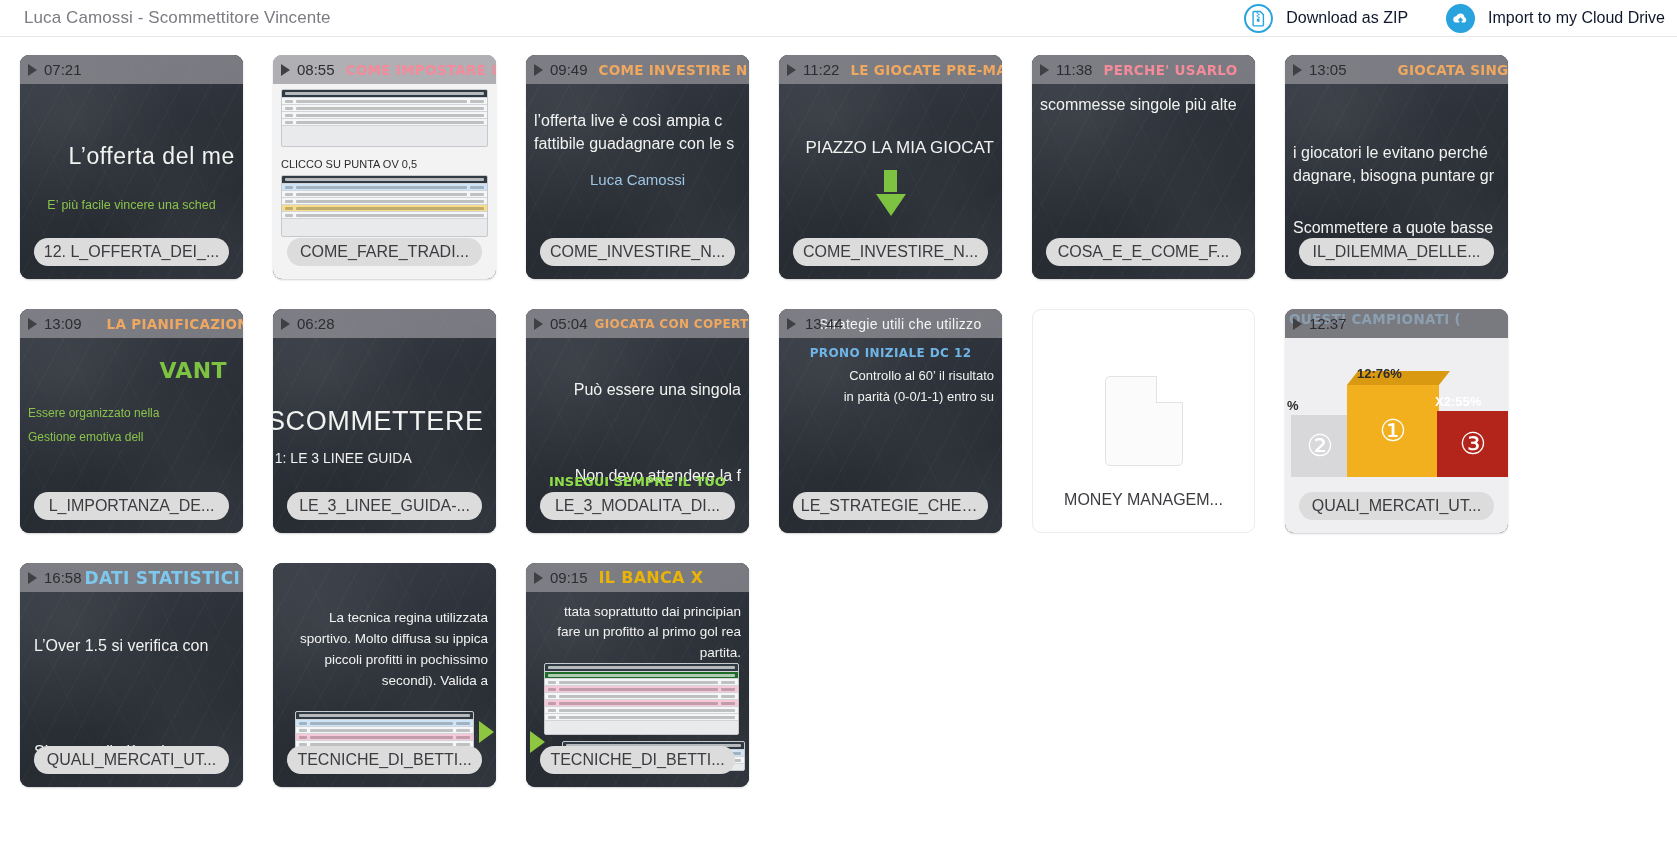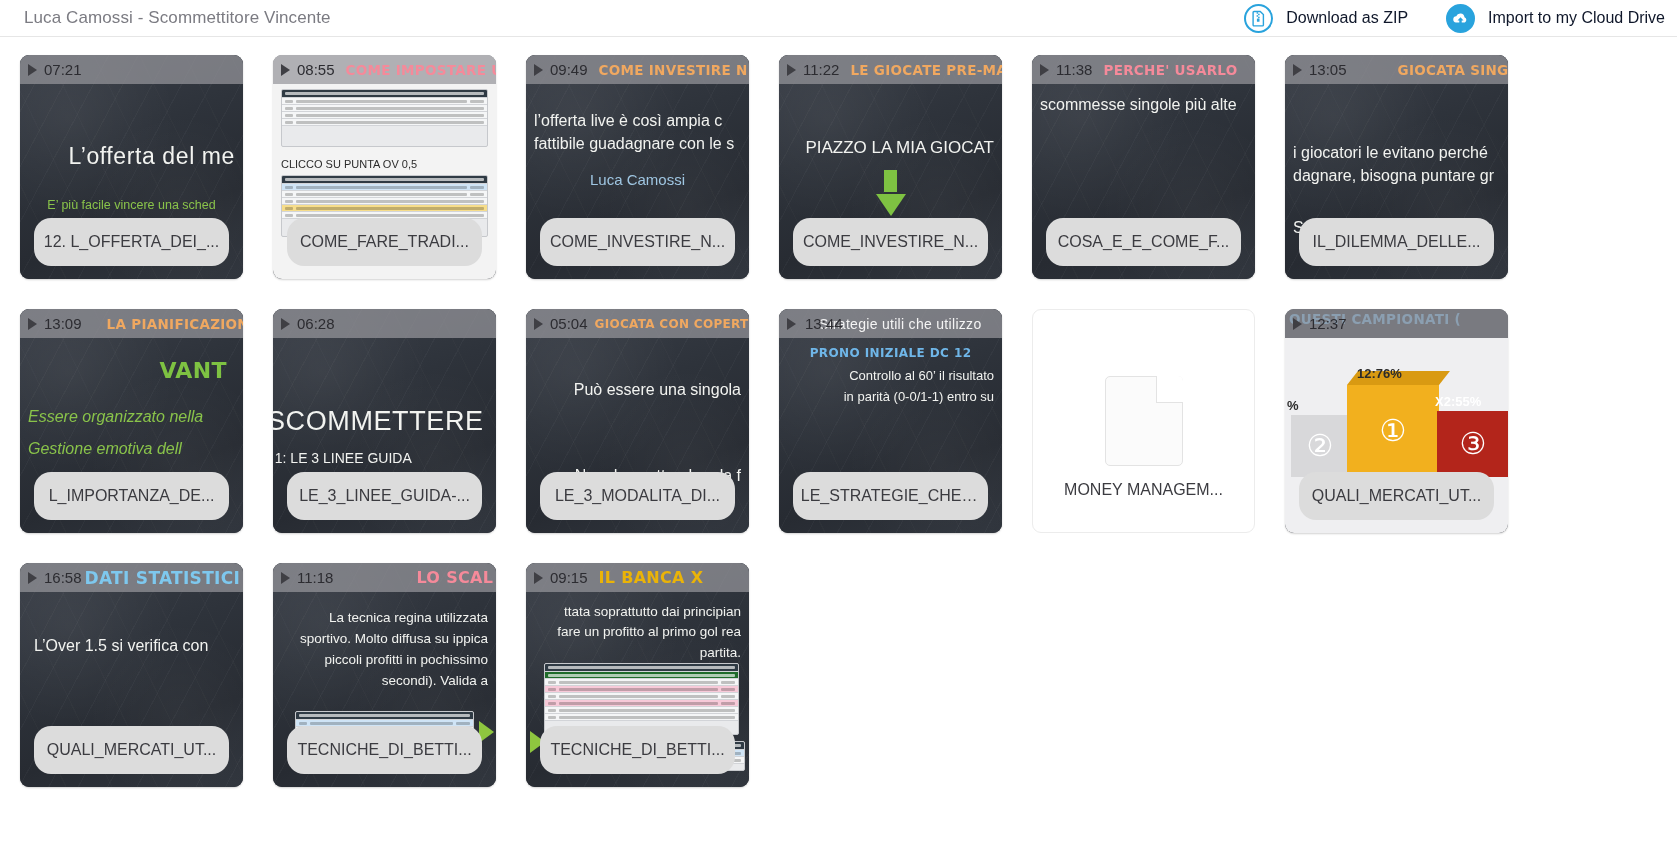--- a/index.html
+++ b/index.html
@@ -248,21 +248,21 @@
     position: absolute;
     font-weight: 700;
     font-size: 13px;
     z-index: 3;
   }
 
   
   .label-pill {
     position: absolute;
     left: 14px; right: 14px; bottom: 13px;
-    height: 48px;
+    height: 28px;
     background: #dcdcdc;
     border-radius: 17px;
     display: flex;
     align-items: center;
     justify-content: center;
     z-index: 6;
   }
   .label-pill span {
     font-size: 16px;
     color: #3b3b40;
@@ -491,21 +491,21 @@
 
   <div class="tile">
     <div class="board"></div>
     <div class="topbar">
       <span class="play-tri"></span>
       <span class="dur">13:09</span>
       <span class="topbar-title" style="color:#f0a860;margin-left:18px;">LA PIANIFICAZION</span>
     </div>
     <div class="slide" style="padding-top:20px;">
       <div class="slide-head" style="color:#7ec242;font-size:22px;text-align:right;padding-right:8px;">VANT</div>
-      <div class="slide-sub left" style="font-size:16px;line-height:2;margin-top:18px;font-style:italic;">Essere organizzato nella
+      <div class="slide-sub left" style="font-size:12px;line-height:2;margin-top:18px;">Essere organizzato nella
 Gestione emotiva dell</div>
     </div>
     <div class="label-pill">
       <span>L_IMPORTANZA_DE...</span>
     </div>
   </div>
 
   <div class="tile">
     <div class="board"></div>
     <div class="topbar">
@@ -606,25 +606,20 @@
 
 Si segna di più nel seco</div>
     </div>
     <div class="label-pill">
       <span>QUALI_MERCATI_UT...</span>
     </div>
   </div>
 
   <div class="tile">
     <div class="board"></div>
-    <div class="topbar">
-      <span class="play-tri"></span>
-      <span class="dur">11:18</span>
-      <span class="topbar-title" style="color:#f58a9a;margin-left:76px;font-size:16px;">LO SCAL</span>
-    </div>
     <div class="slide" style="padding-top:12px;">
       <div class="slide-main" style="font-size:13.5px;line-height:1.55;">La tecnica regina utilizzata
 sportivo. Molto diffusa su ippica
 piccoli profitti in pochissimo
 secondi). Valida a</div>
     </div>
     <div class="mock" style="top:148px;height:56px;left:22px;right:22px;">
       <div class="mock-row hdr">
           <span class="mock-cell w"></span>
         </div>

